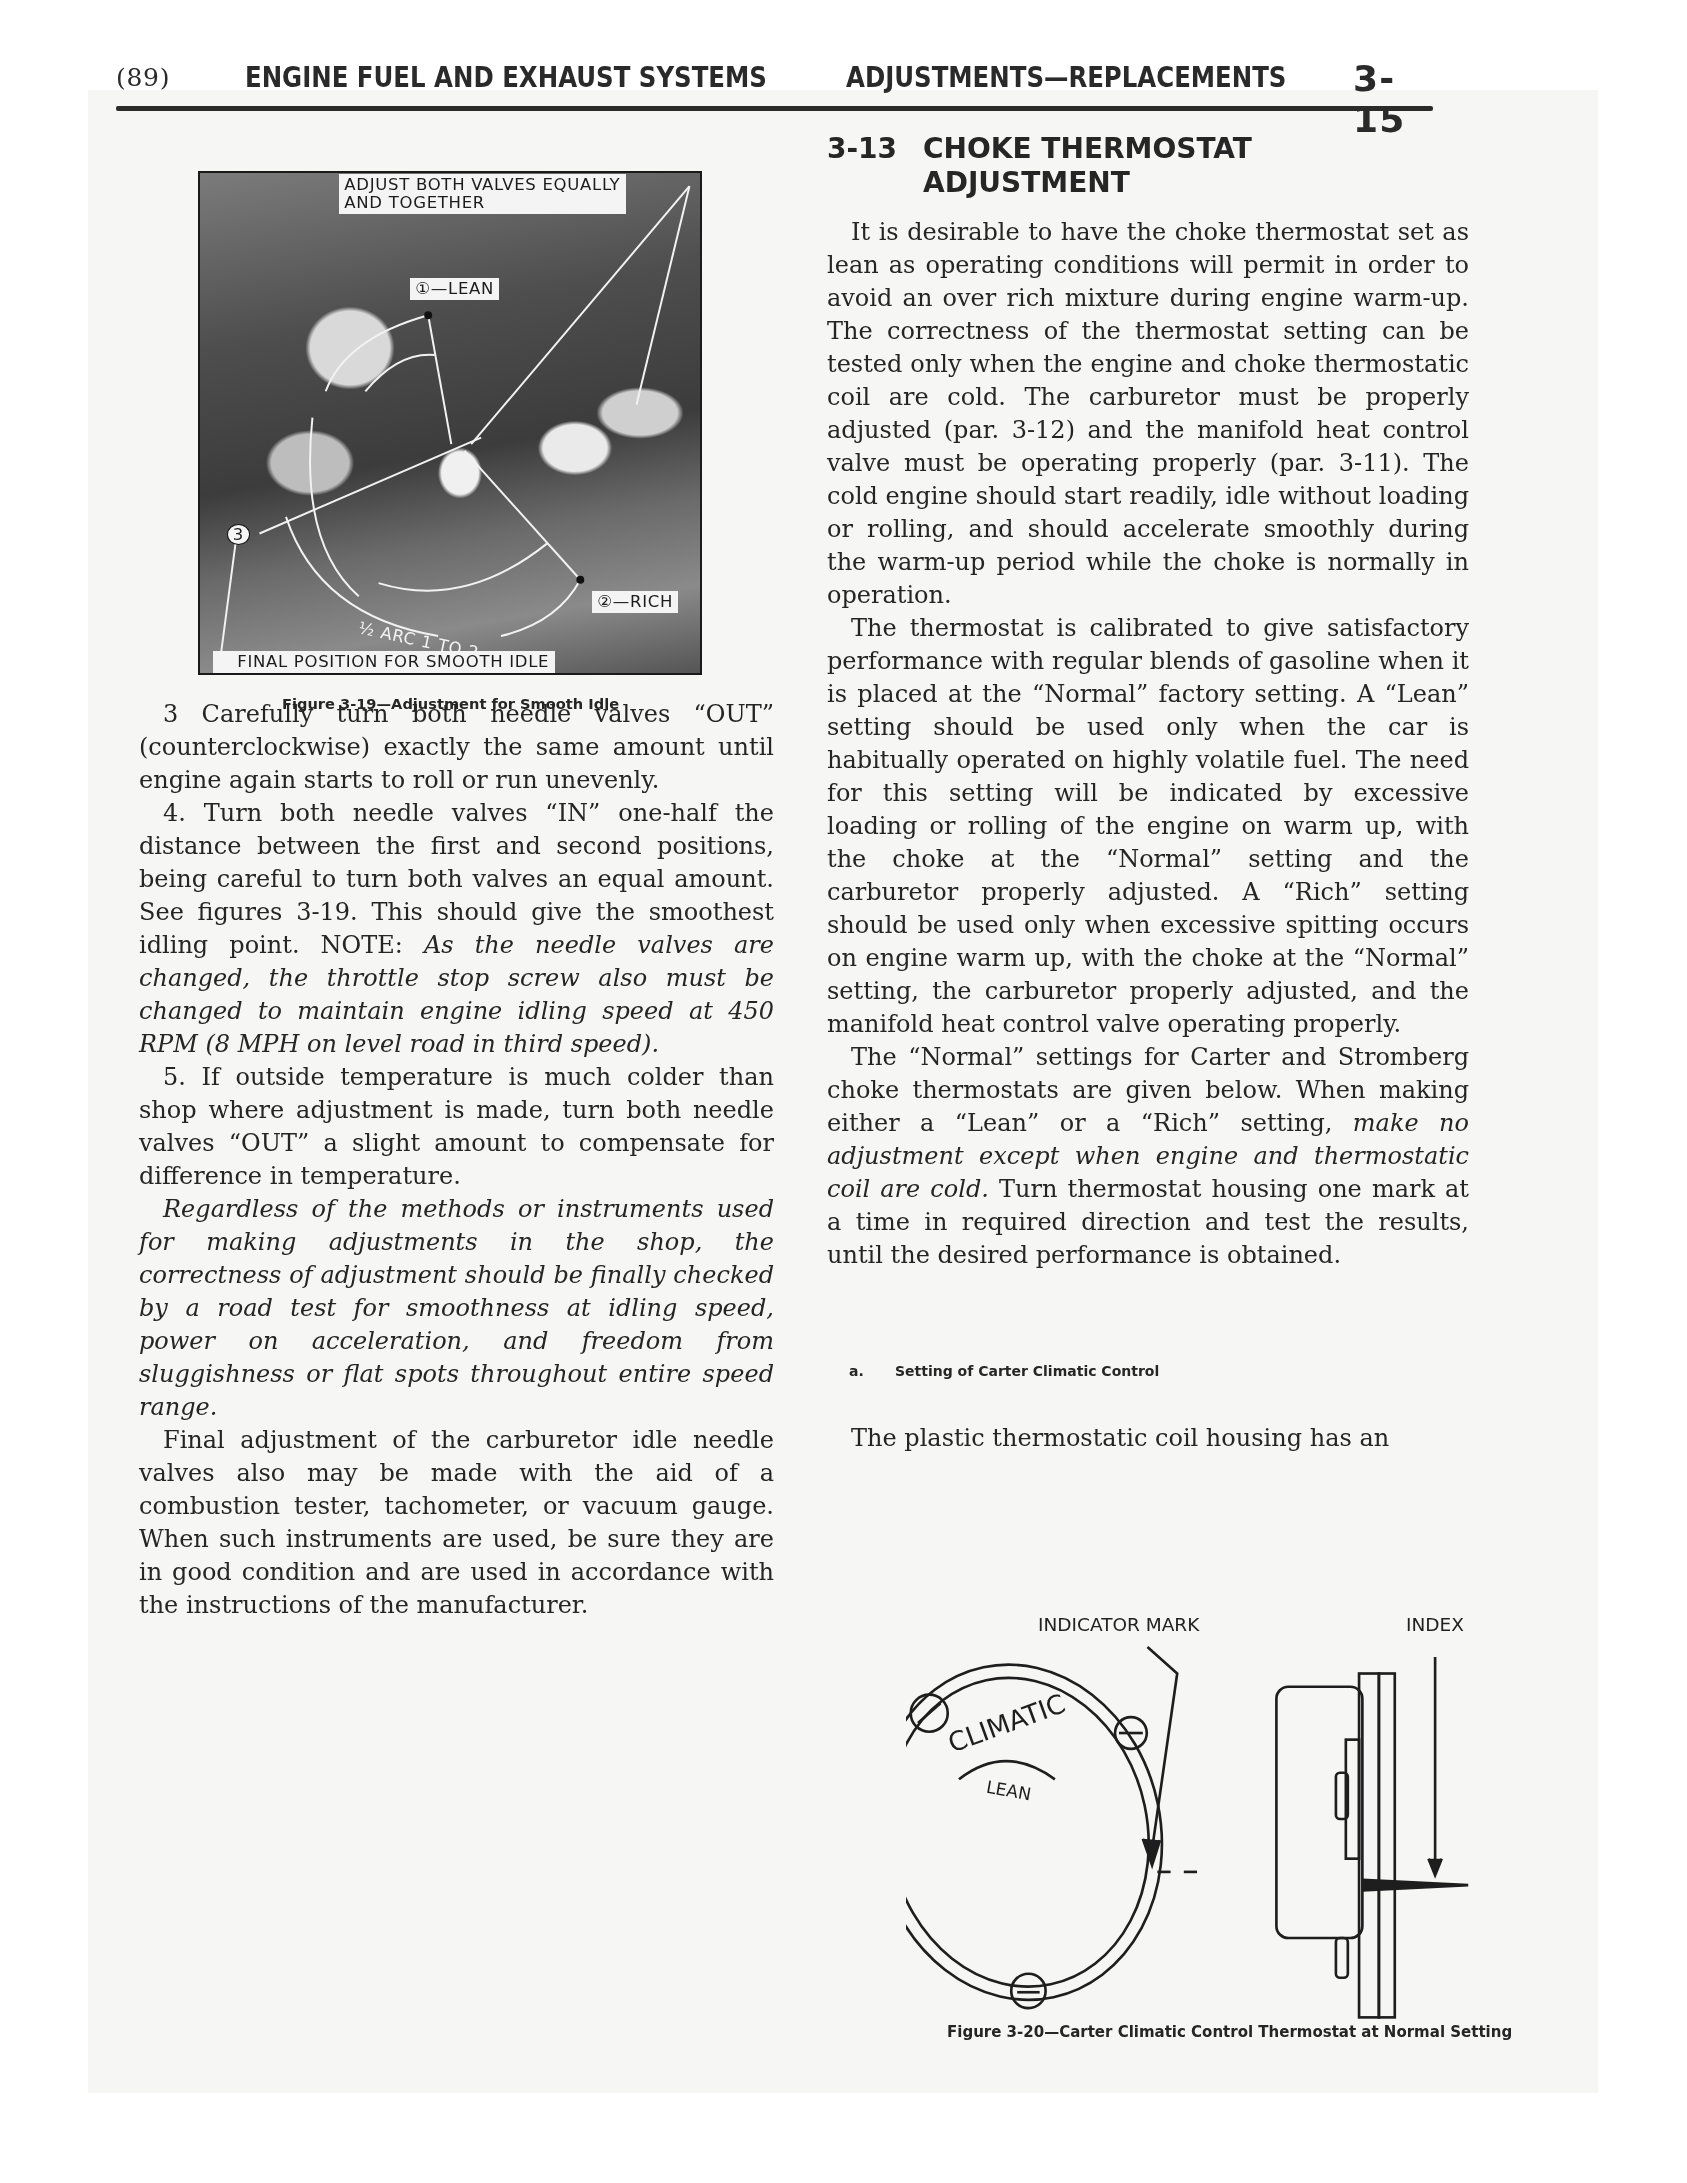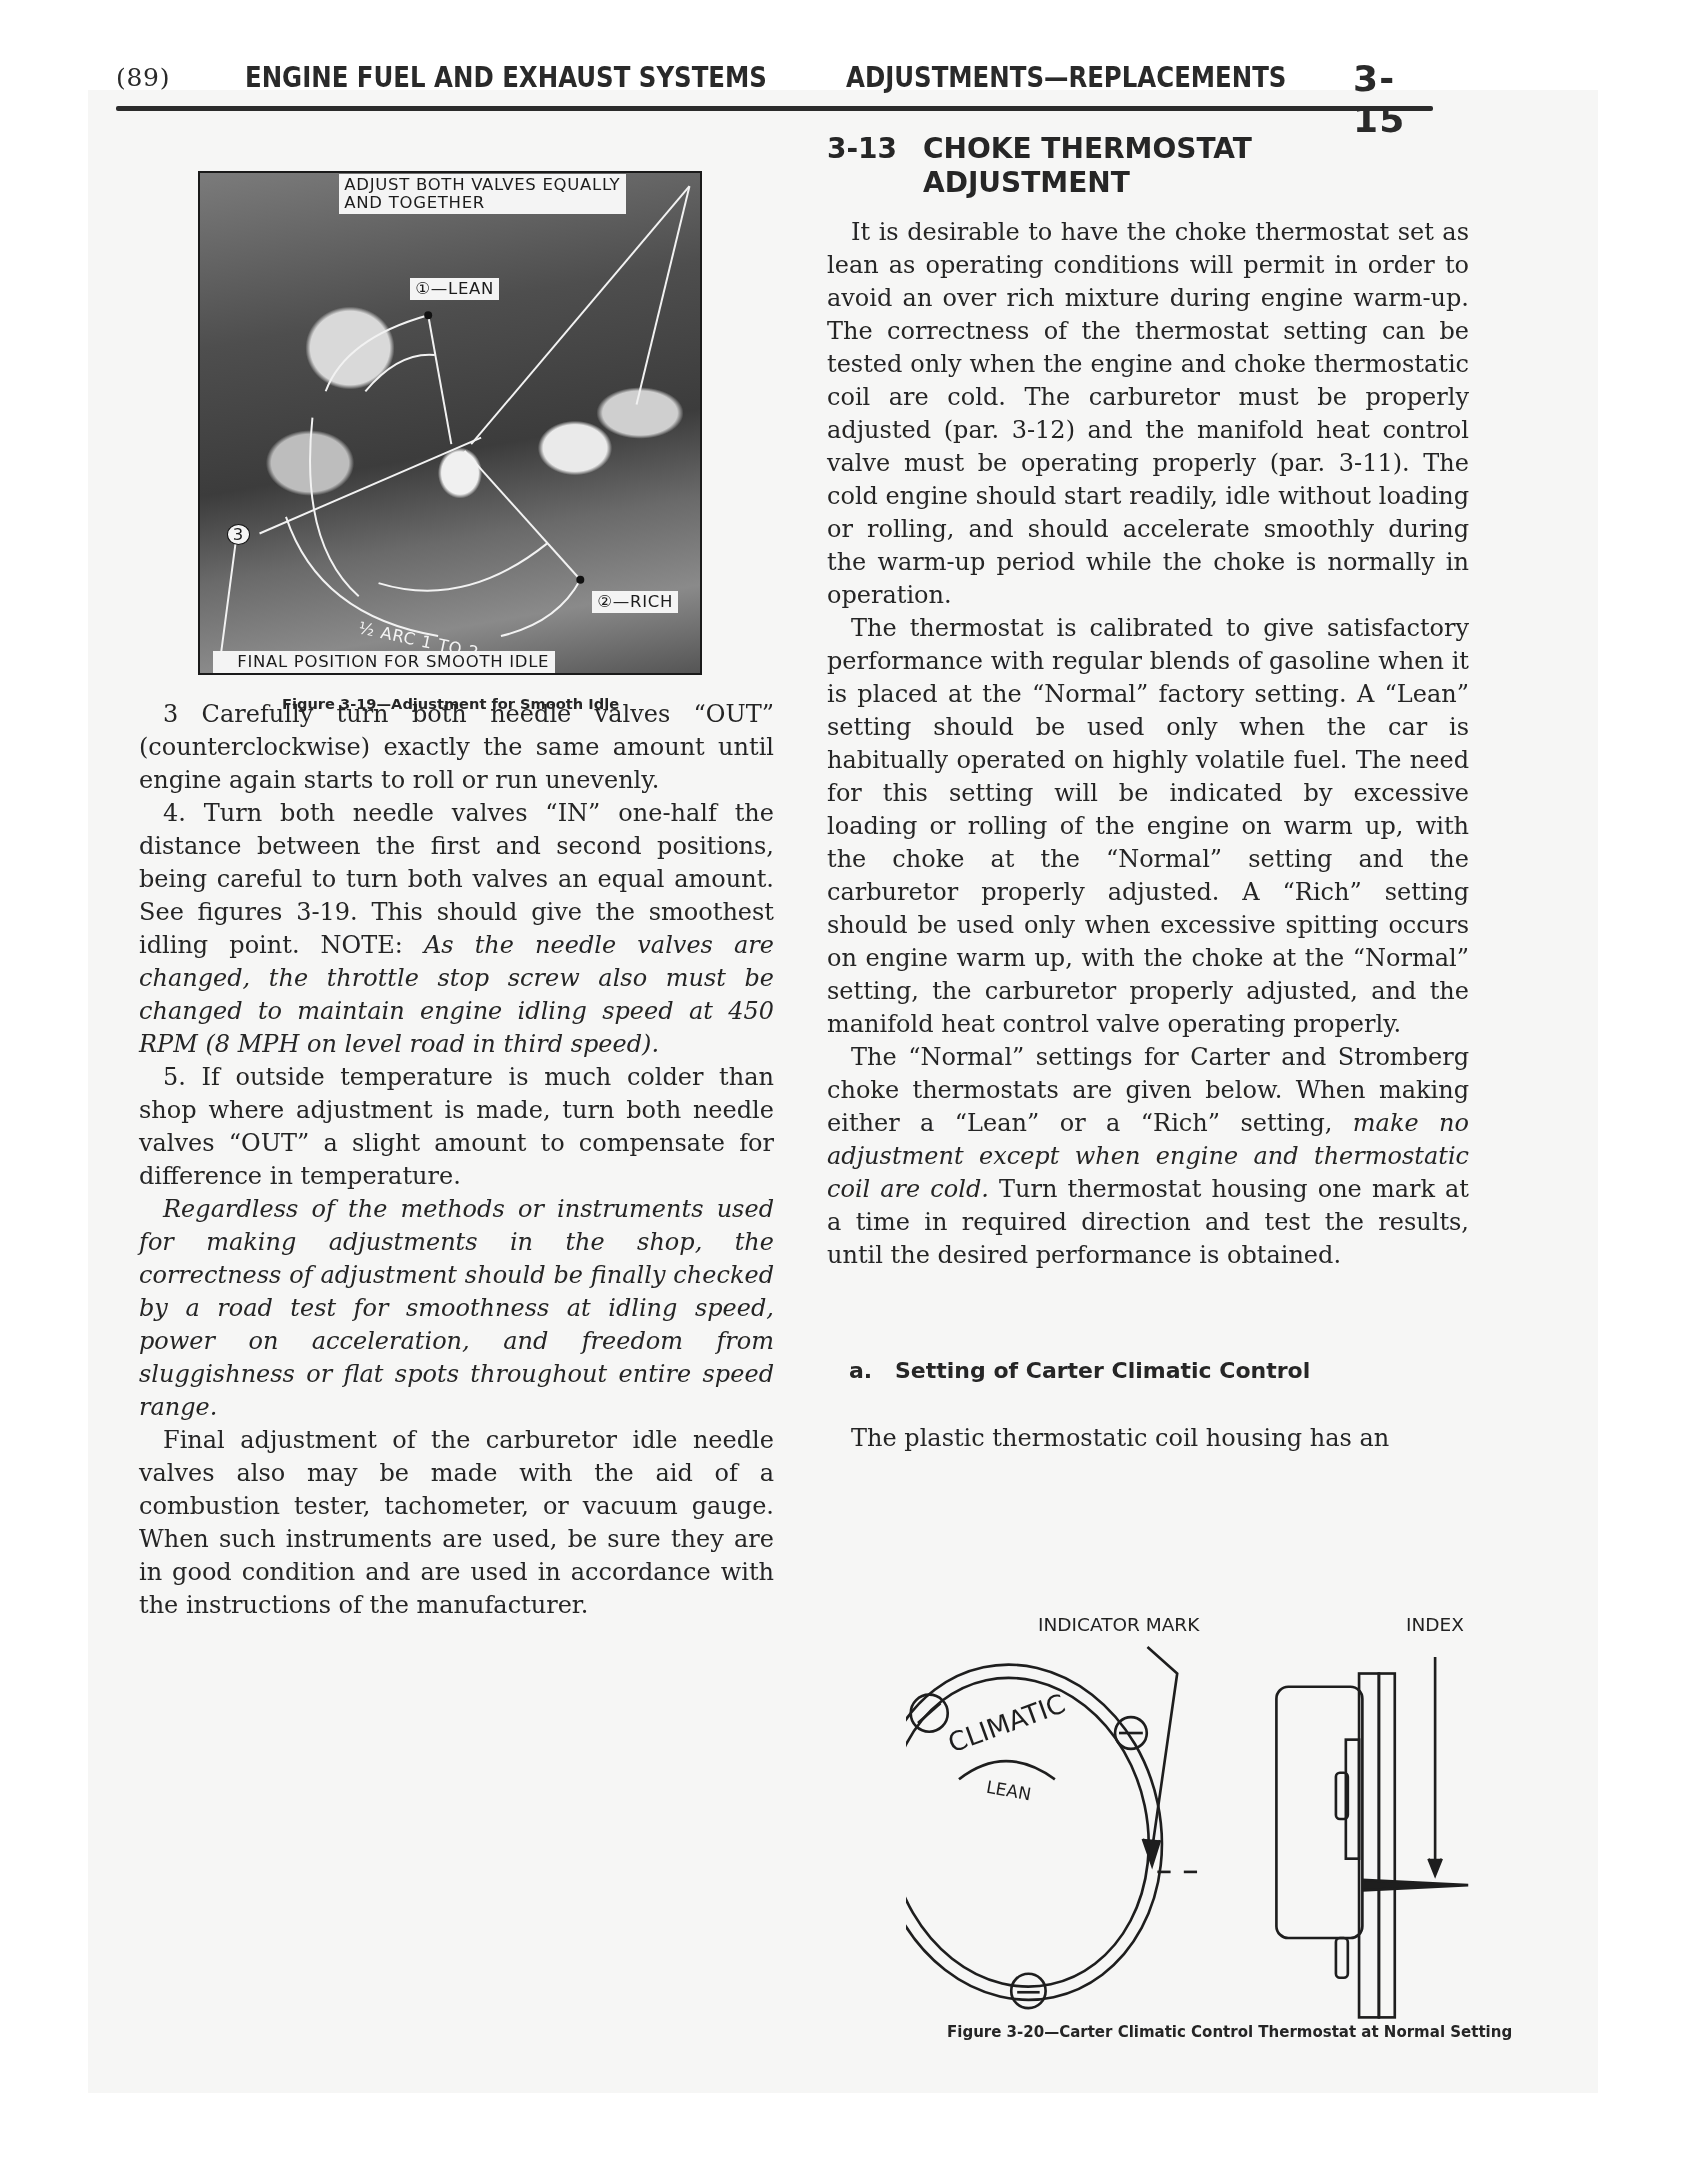--- a/index.html
+++ b/index.html
@@ -42,21 +42,21 @@
     font-size: 16.5px; color: #1c1c1c; padding: 1.3px 5.3px; white-space: nowrap; letter-spacing: 0.7px;
   }
   .fig1 svg { position: absolute; left: 0; top: 0; }
   .caption { position: absolute; font-family: "DejaVu Sans", sans-serif; font-weight: bold; color: #252525; font-size: 14.6px; white-space: nowrap; margin-left: 31px; }
   .cap1 { left: 251px; top: 695px; }
 
   .heading { position: absolute; font-family: "DejaVu Sans", sans-serif; font-weight: bold; color: #262626; }
   .h-313 { left: 827px; top: 132px; font-size: 28px; line-height: 34px; }
   .h-313 .n { display: inline-block; width: 96px; }
   .h-313 .l2 { padding-left: 96px; }
-  .h-a { left: 849px; top: 1355px; font-size: 22px; line-height: 32px; }
+  .h-a { left: 849px; top: 1355px; font-size: 14px; line-height: 32px; }
   .h-a .n { display: inline-block; width: 46px; }
   .h-a .l2 { padding-left: 46px; }
 
   .fig2 { position: absolute; left: 906px; top: 1614px; width: 635px; height: 423px; }
   .fig2 .t { position: absolute; font-family: "DejaVu Sans", sans-serif; font-size: 18.5px; color: #222; letter-spacing: 0; }
   .cap2 { left: 916px; top: 2023px; font-size: 15px; }
 </style>
 </head>
 <body>
 

